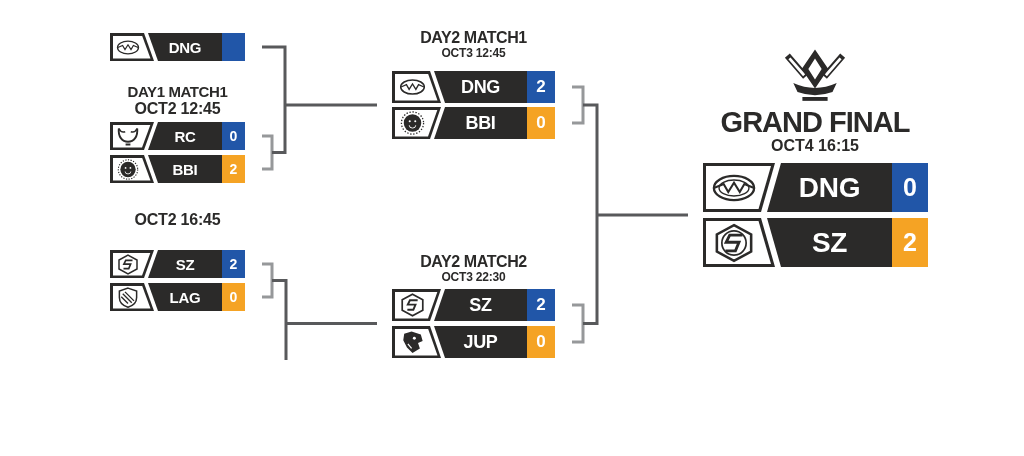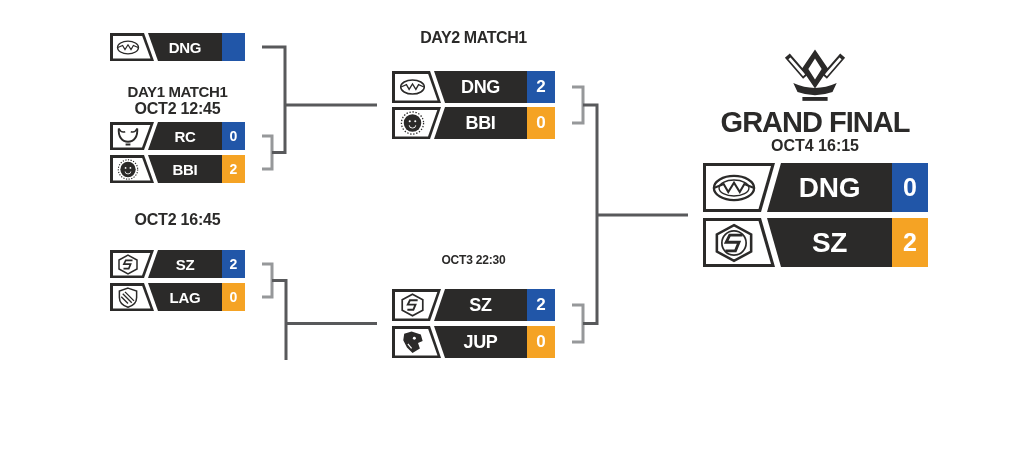--- a/index.html
+++ b/index.html
@@ -216,20 +216,21 @@
     <div class="nbar">
         <span>JUP</span>
       </div>
     <div class="score orange">
         <span></span>
       </div>
   </div>
 
   <div class="mhead md-head" style="left:392px;top:30px;">
     <div class="mtitle">DAY2 MATCH1</div>
+    <div class="mdate">OCT3 12:45</div>
   </div>
 
   <div class="trow md back" style="left:392px;top:71px;">
     <div class="ibox">
       <div class="ibox-in">
         <svg class="logo" viewBox="0 0 40 26">
           <ellipse cx="20" cy="13" rx="17.5" ry="10.5" stroke="#2b2a29" stroke-width="2.2" fill="none"></ellipse>
           <path d="M3,13 L11,9.5 L15,16.5 L20,8.5 L25,16.5 L29,9.5 L37,13" stroke="#2b2a29" stroke-width="2" fill="none"></path>
         </svg>
       </div>
@@ -256,20 +257,21 @@
     </div>
     <div class="nbar">
         <span>BBI</span>
       </div>
     <div class="score orange">
         <span>0</span>
       </div>
   </div>
 
   <div class="mhead md-head" style="left:392px;top:254px;">
+    <div class="mtitle">DAY2 MATCH2</div>
     <div class="mdate">OCT3 22:30</div>
   </div>
 
   <div class="trow md fwd" style="left:392px;top:289px;">
     <div class="ibox">
       <div class="ibox-in">
         <svg class="logo" viewBox="0 0 28 28">
           <polygon points="14,1.5 26,8 26,20 14,26.5 2,20 2,8" stroke="#2b2a29" stroke-width="2" fill="none"></polygon>
           <path d="M20,8.5 H11 L8.5,13.5 H17.5 L15,19.5 H8" stroke="#2b2a29" stroke-width="2.2" fill="none"></path>
         </svg>

